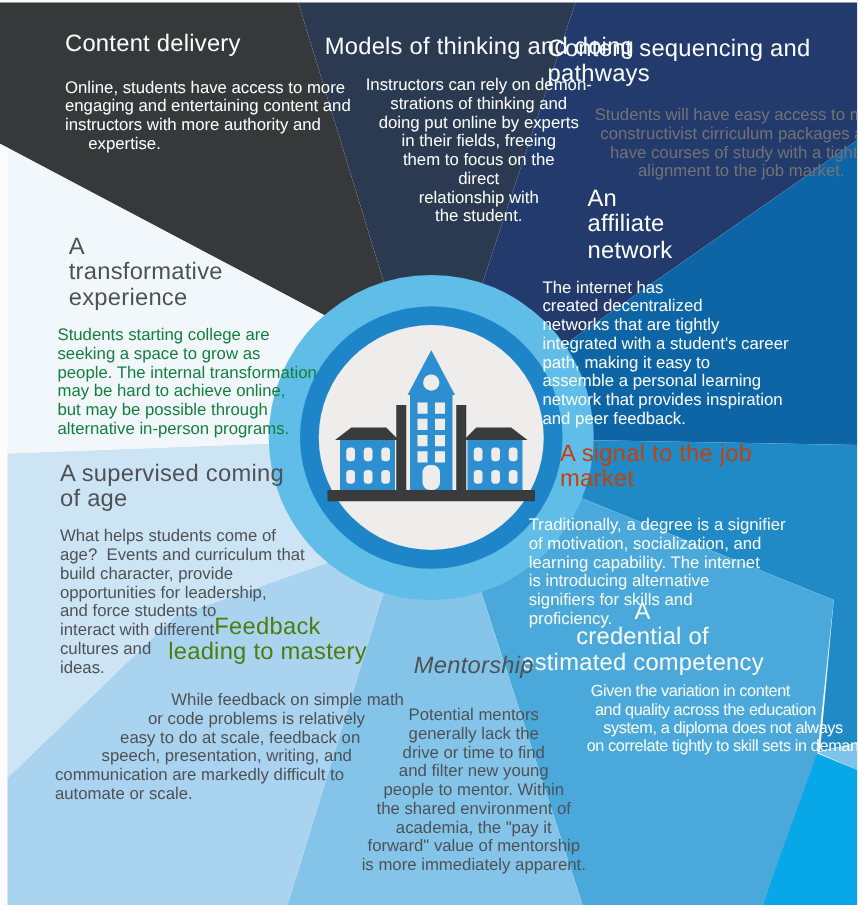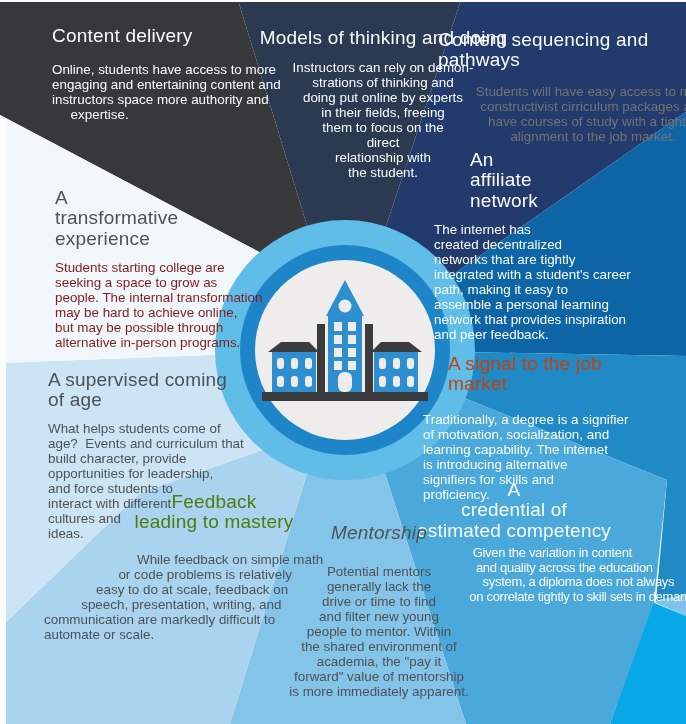--- a/index.html
+++ b/index.html
@@ -85,21 +85,21 @@
       </g>
       <rect x="338" y="372" width="14" height="20" rx="6" fill="#efedeb"></rect>
 
       <rect x="262" y="392" width="166" height="9" fill="#3a3b3d"></rect>
     </g>
   </svg>
 
   <div class="txt sec-title" style="left: 18px; top: 26px; width: 250px; color: rgb(250, 253, 255);">Content delivery</div>
   <div class="txt sec-body" style="left: 18px; top: 62px; width: 260px; color: rgb(250, 253, 255);">Online, students have access to more
 engaging and entertaining content and
-instructors space more authority and
+instructors with more authority and
      expertise.</div>
 
   <div class="txt sec-title ta-c" style="left: 222px; top: 28px; width: 255px; color: rgb(250, 253, 255);">Models of thinking and doing</div>
   <div class="txt sec-body ta-c" style="left: 244px; top: 60px; width: 210px; color: rgb(250, 253, 255);">Instructors can rely on demon-
 strations of thinking and
 doing put online by experts
 in their fields, freeing
 them to focus on the
 direct
 relationship with
@@ -168,20 +168,20 @@
 build character, provide
 opportunities for leadership,
 and force students to
 interact with different
 cultures and
 ideas.</div>
 
   <div class="txt sec-title" style="left: 21px; top: 188px; width: 200px; color: rgb(77, 82, 86);">A
 transformative
 experience</div>
-  <div class="txt sec-body" style="left: 21px; top: 260px; width: 240px; color: #7f1d1d;">Students starting college are
+  <div class="txt sec-body" style="left: 12px; top: 260px; width: 240px; color: #15803d;">Students starting college are
 seeking a space to grow as
 people. The internal transformation
 may be hard to achieve online,
 but may be possible through
 alternative in-person programs.</div>
 
 </div>
 
 </body></html>

